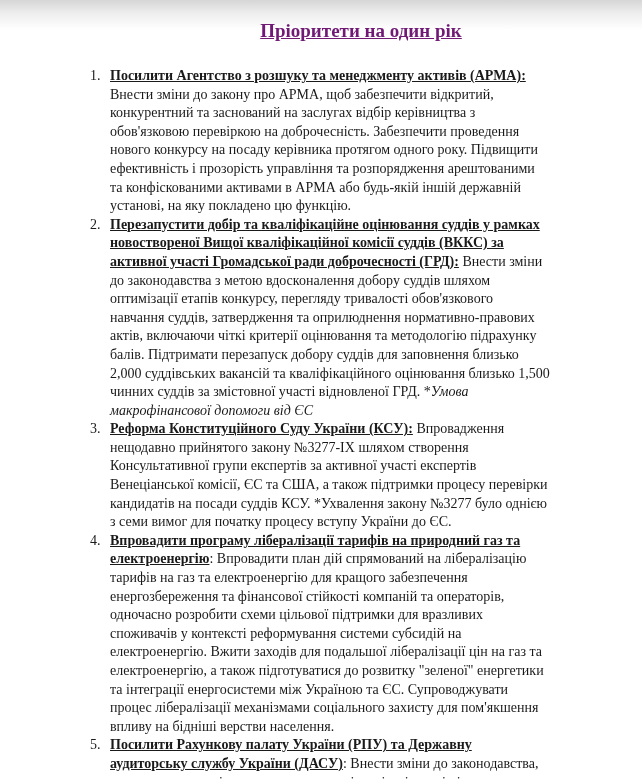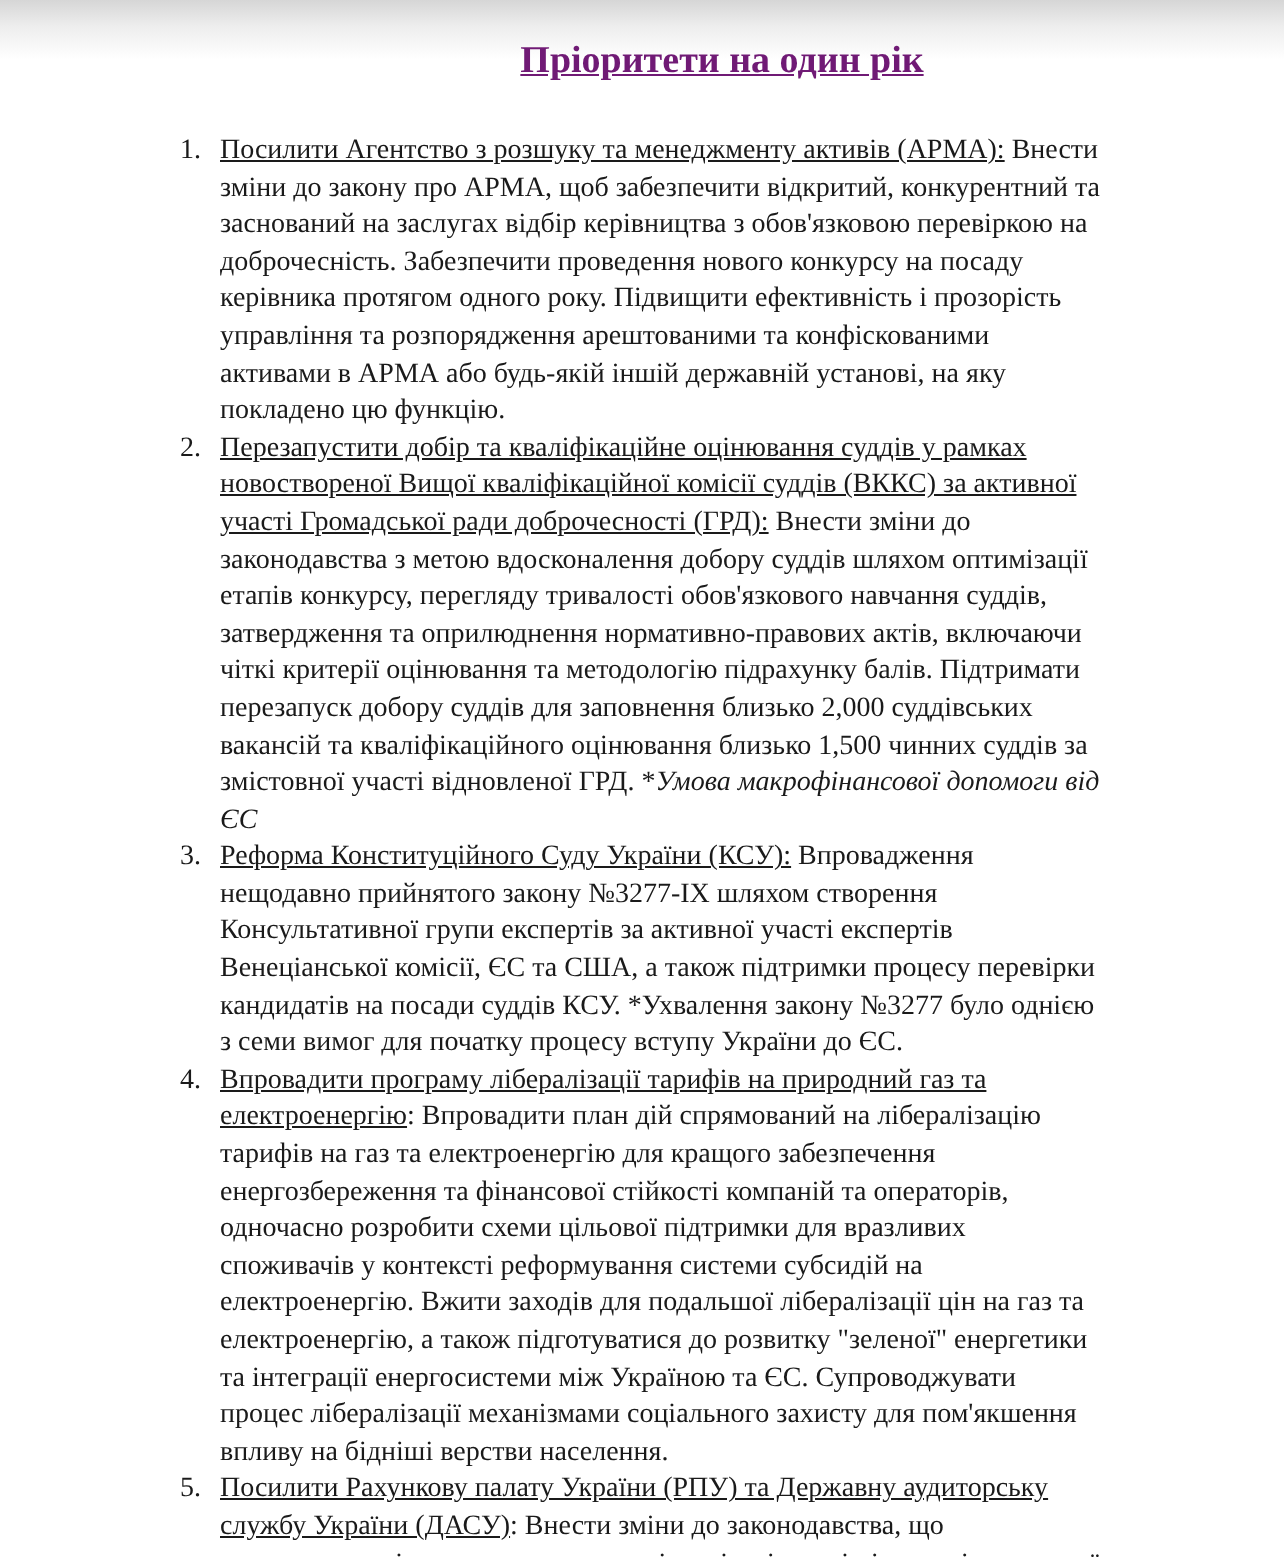--- a/index.html
+++ b/index.html
@@ -13,21 +13,21 @@
     background: linear-gradient(to bottom, #d6d6d6 0%, #eeeeee 45%, #ffffff 100%);
   }
   .page { position: absolute; left: 0; top: 0; width: 642px; }
   .title {
     position: absolute; top: 20px; left: 0; width: 642px; text-align: center;
     font-weight: bold; text-decoration: underline; font-size: 19px; color: #701a75; margin-left: 40px;
   }
   .list { position: absolute; top: 67px; left: 0; width: 642px; }
   .item { position: relative; padding-left: 110px; padding-right: 92px; font-size: 14px; line-height: 18.6px; }
   .num { position: absolute; left: 90px; top: 0; }
-  .head { font-weight: normal; text-decoration: underline; }
+  .head { font-weight: bold; text-decoration: underline; }
   .it { font-style: italic; }
 </style>
 </head>
 <body>
 
 <div class="top-shade"></div>
 
 <div class="page">
   <div class="title">Пріоритети на один рік</div>
 

